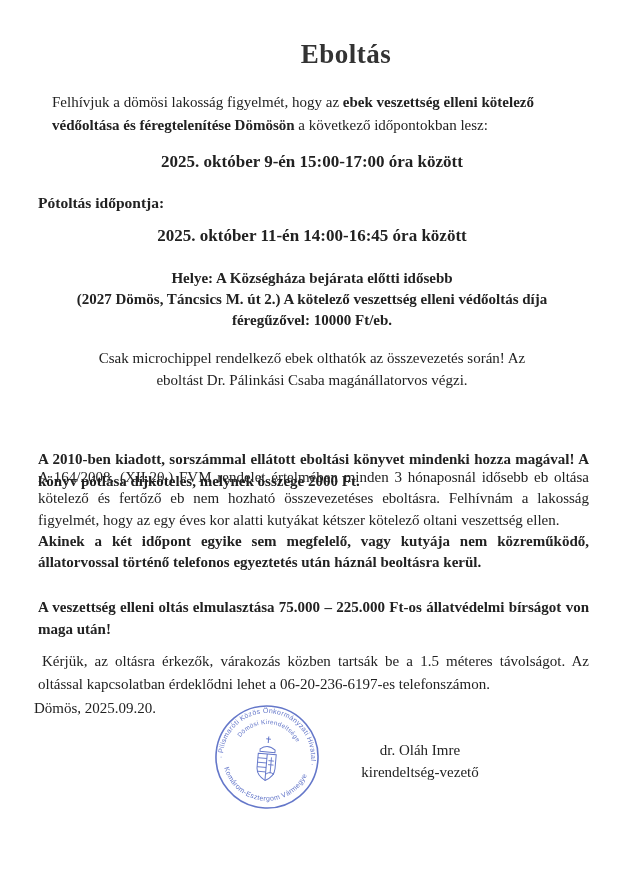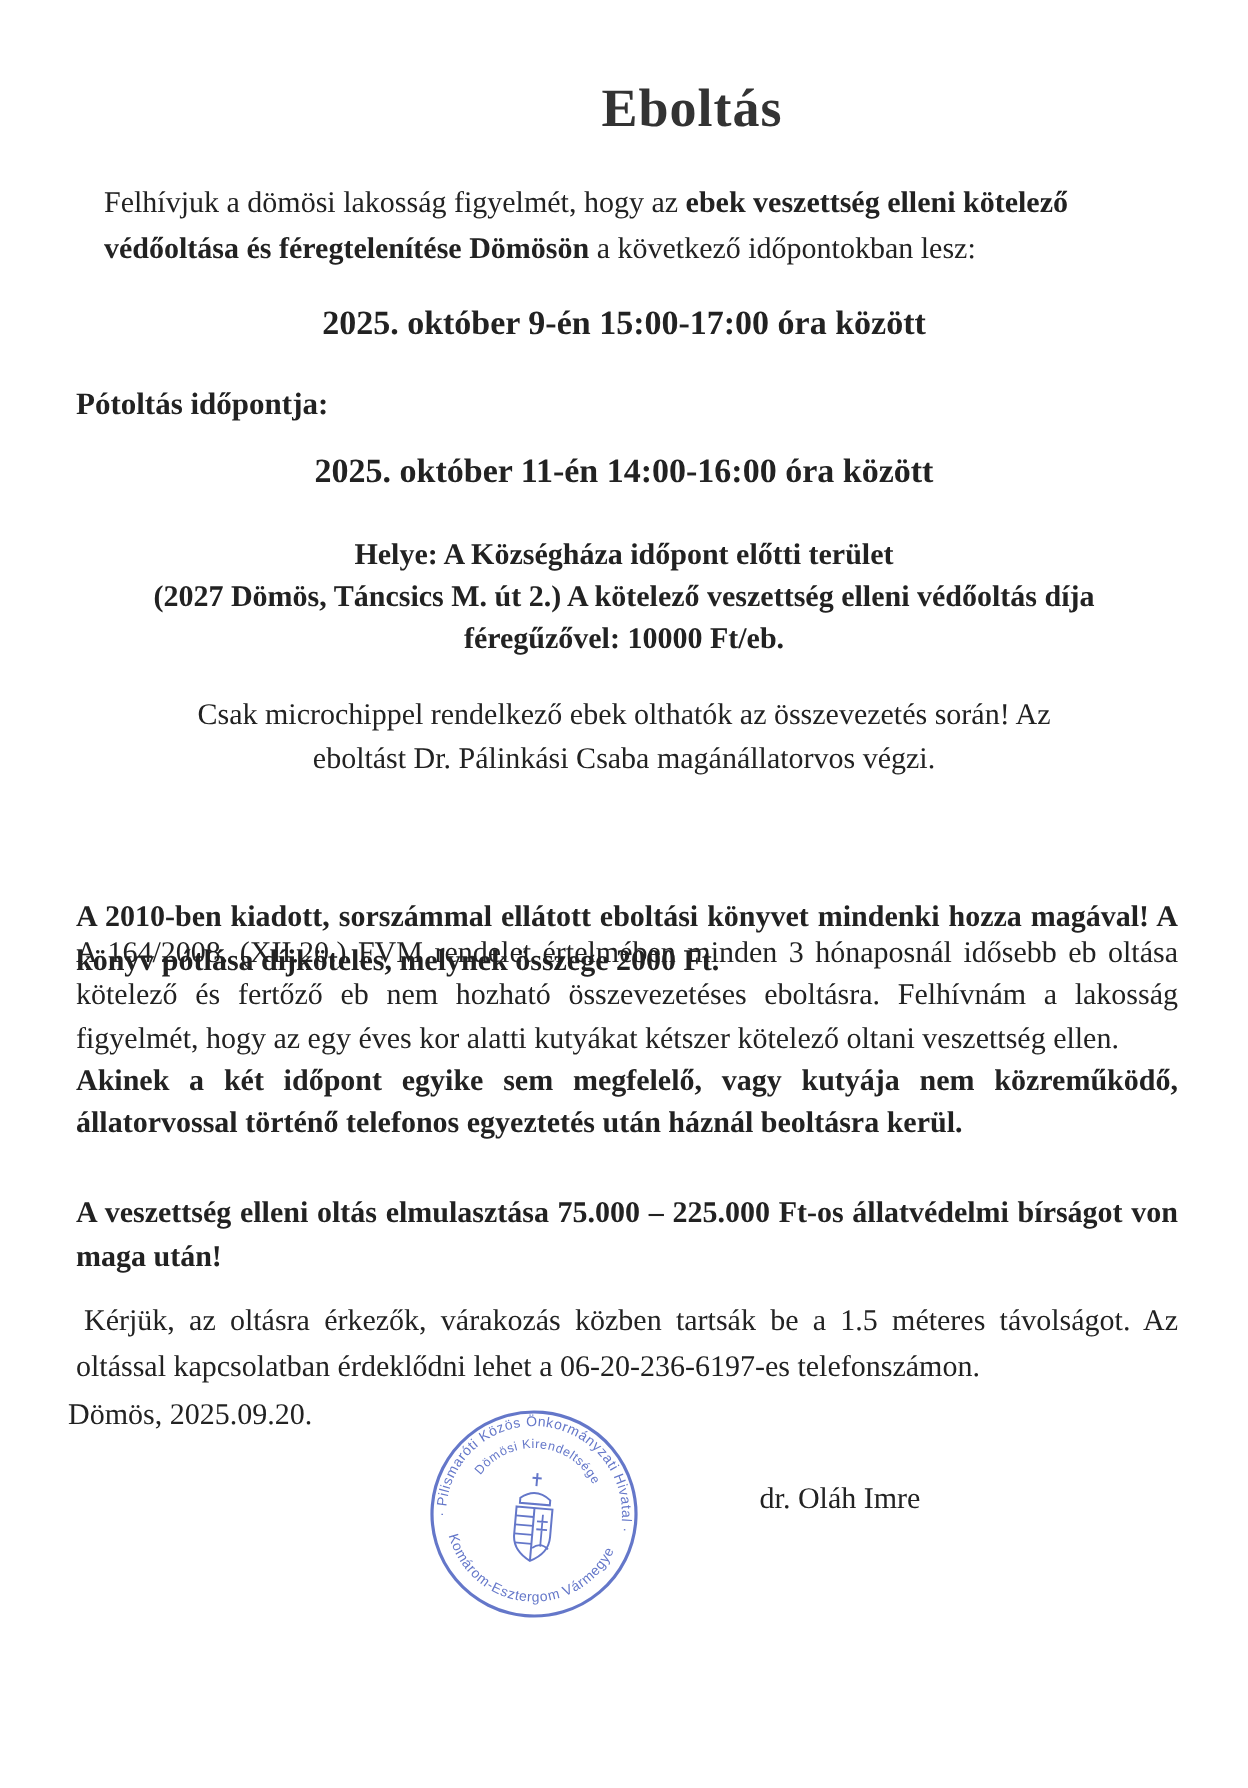--- a/index.html
+++ b/index.html
@@ -66,24 +66,24 @@
 <div class="page">
 
   <h1 class="abs center title">Eboltás</h1>
 
   <p class="abs intro"><span>Felhívjuk a dömösi lakosság figyelmét, hogy az </span><span class="b">ebek veszettség elleni kötelező védőoltása és féregtelenítése Dömösön</span><span> a következő időpontokban lesz:</span></p>
 
   <p class="abs center date-line date1">2025. október 9-én 15:00-17:00 óra között</p>
 
   <p class="abs potoltas">Pótoltás időpontja:</p>
 
-  <p class="abs center date-line date2">2025. október 11-én 14:00-16:00 óra között</p>
+  <p class="abs center date-line date2">2025. október 11-én 14:00-16:45 óra között</p>
 
   <div class="abs center location">
-    <div>Helye: A Községháza időpont előtti terület</div>
+    <div>Helye: A Községháza bejárata előtti idősebb</div>
     <div>(2027 Dömös, Táncsics M. út 2.) A kötelező veszettség elleni védőoltás díja</div>
     <div>féregűzővel: 10000 Ft/eb.</div>
   </div>
 
   <div class="abs center chip">
     <div>Csak microchippel rendelkező ebek olthatók az összevezetés során! Az</div>
     <div>eboltást Dr. Pálinkási Csaba magánállatorvos végzi.</div>
   </div>
 
   <p class="abs just b booklet">A 2010-ben kiadott, sorszámmal ellátott eboltási könyvet mindenki hozza magával! A könyv pótlása díjköteles, melynek összege 2000 Ft.</p>
@@ -118,15 +118,16 @@
           <path d="M49,54.5 H58 M49,59 H58 M49,63.5 H58 M49.5,68 H58" stroke-width="0.9"></path>
           <path d="M62.5,53 V69 M59.8,56.5 H65.2 M59.8,60.5 H65.2" stroke-width="0.9"></path>
           <path d="M58.5,70 Q62.5,66.5 66.5,70" stroke-width="0.9"></path>
         </g>
       </g>
     </svg>
   </div>
 
   <div class="abs signature">
     <div>dr. Oláh Imre</div>
+    <div>kirendeltség-vezető</div>
   </div>
 
 </div>
 
 </body></html>

